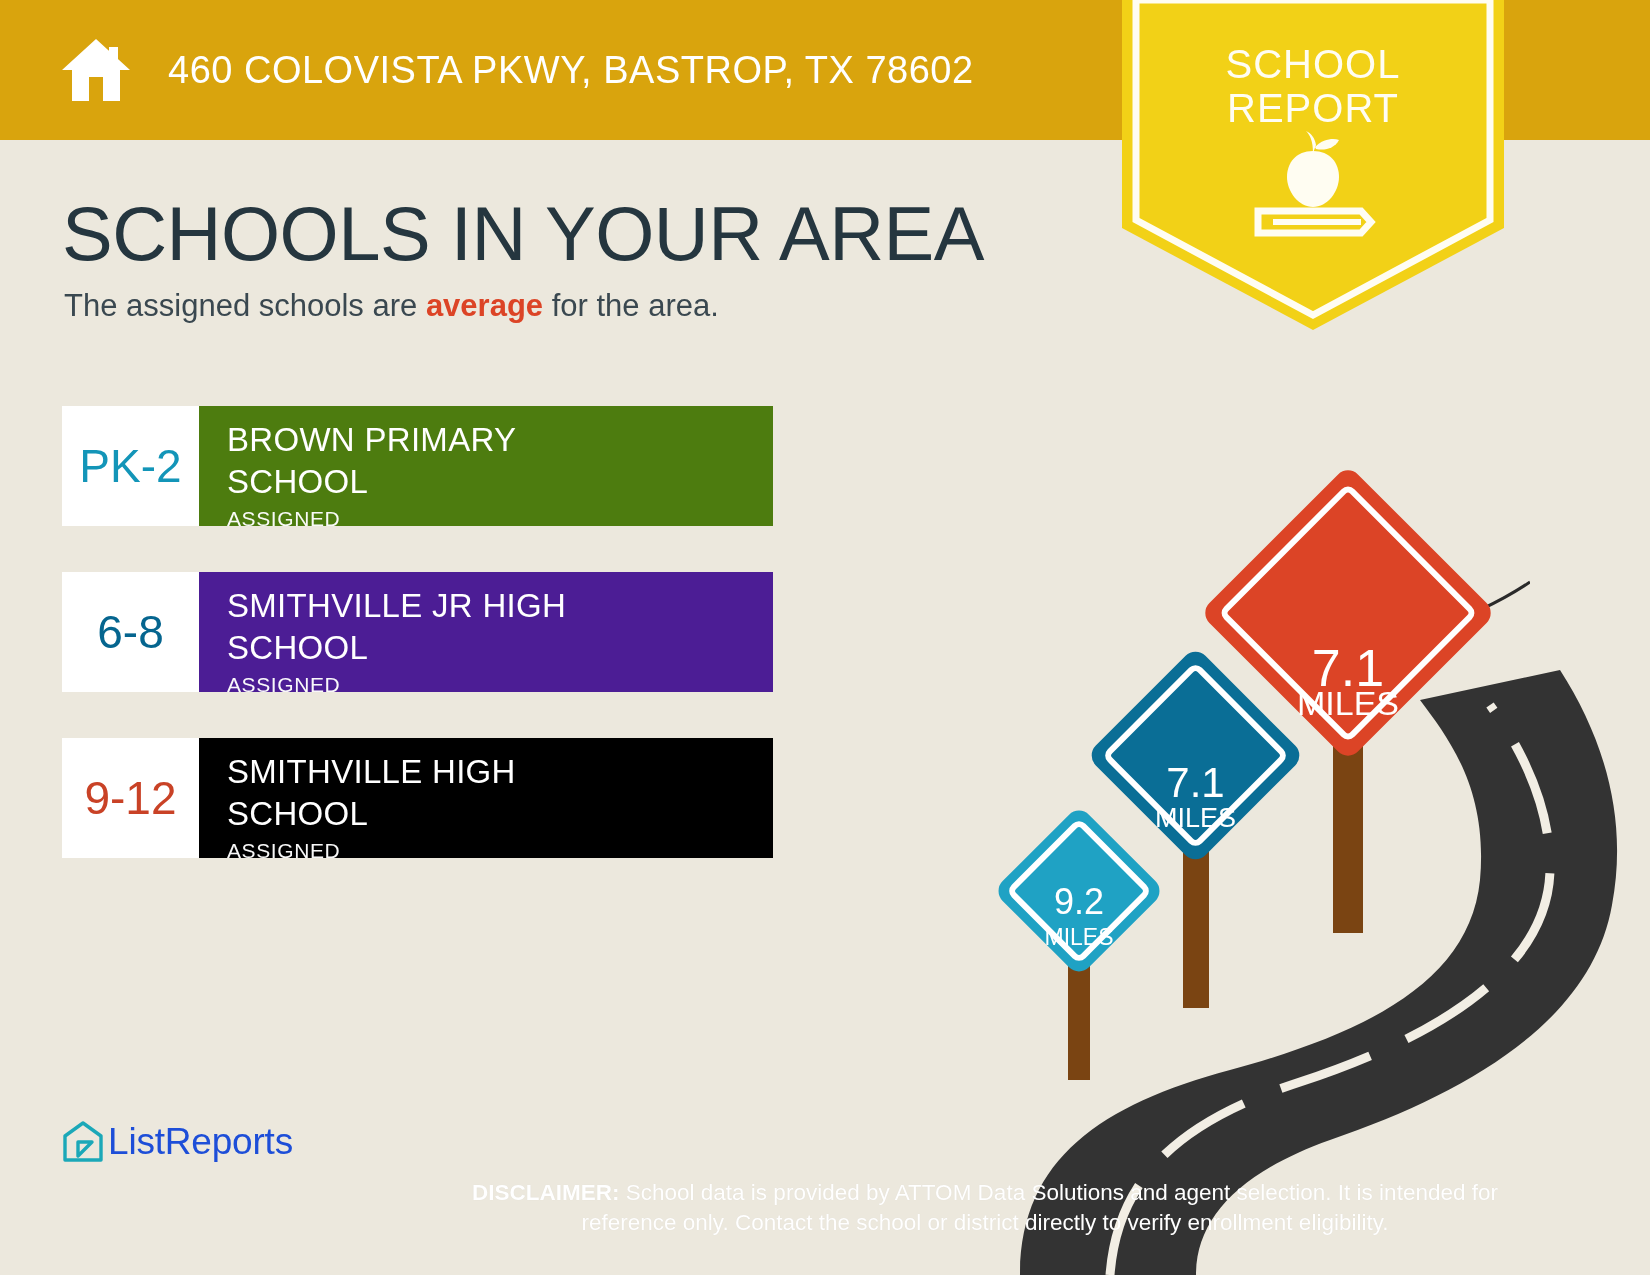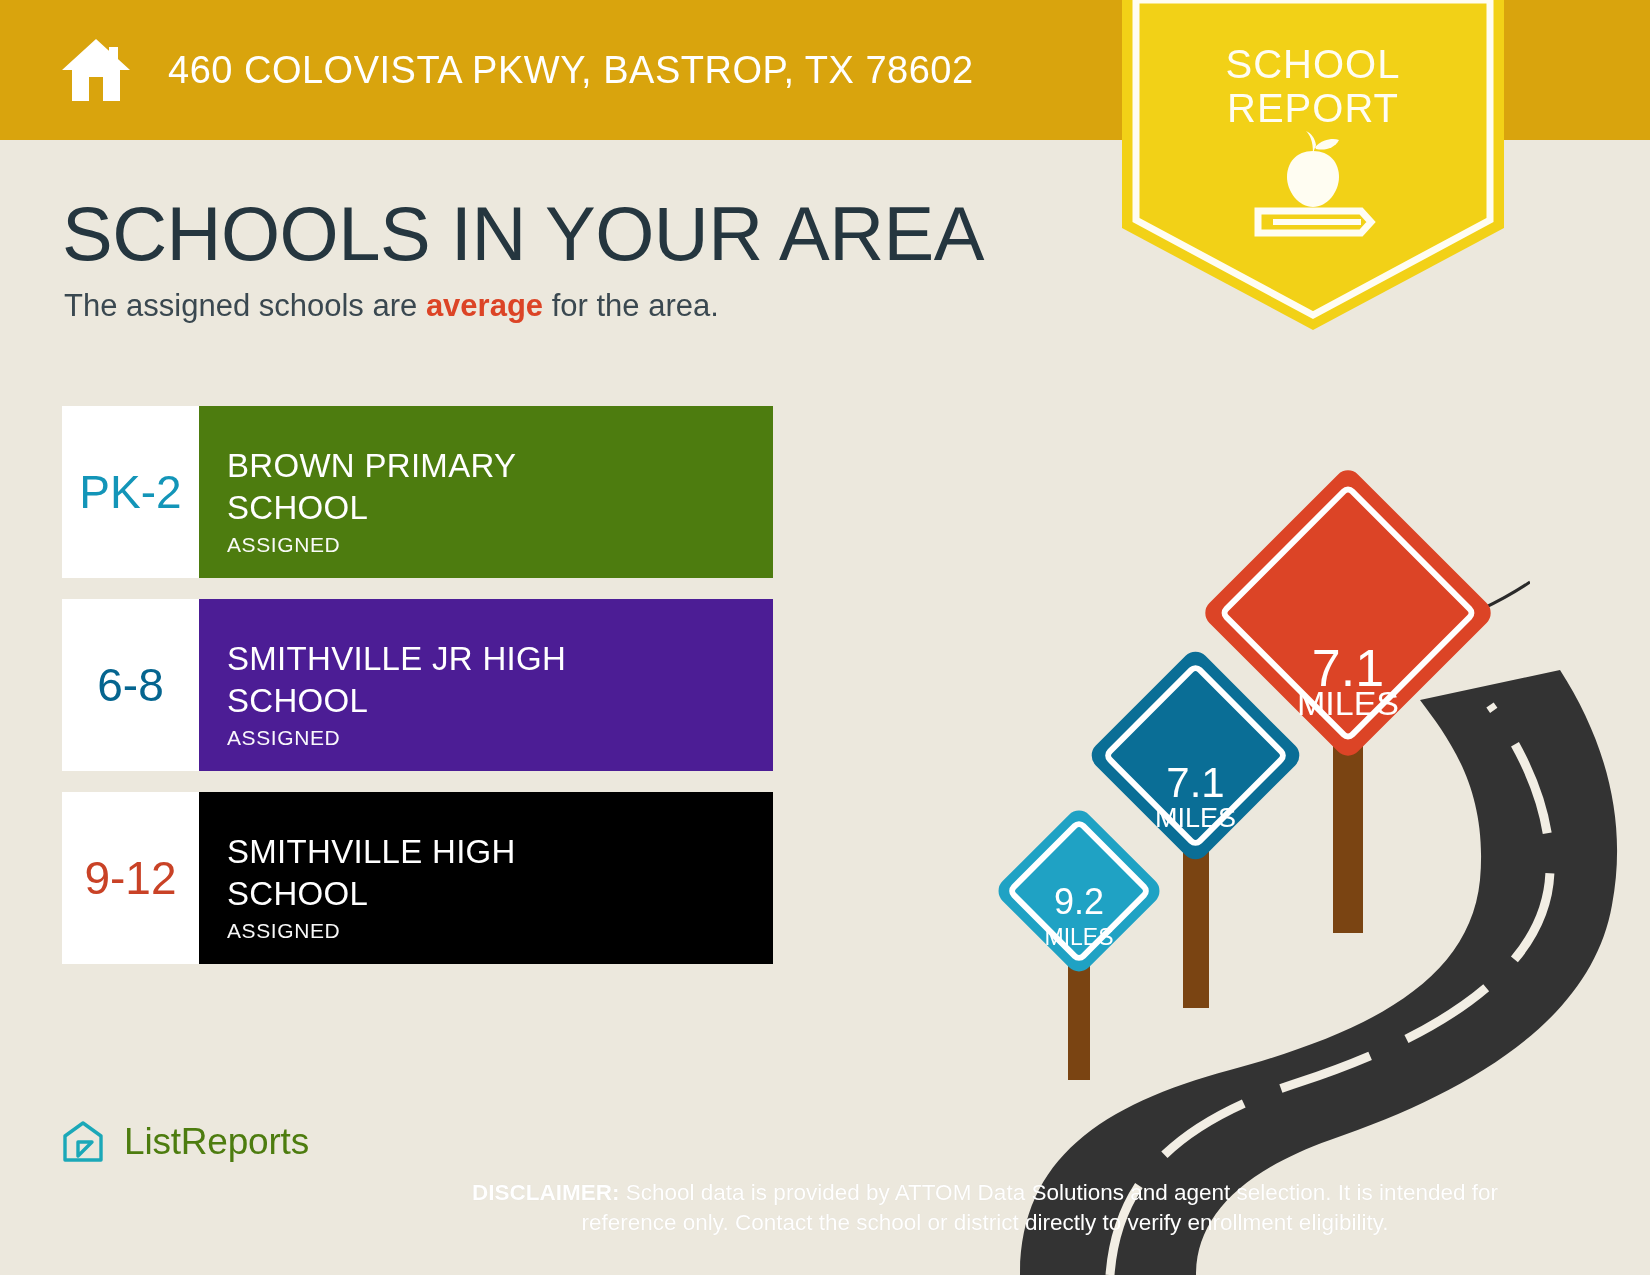--- a/index.html
+++ b/index.html
@@ -57,21 +57,21 @@
   }
   .page-subtitle {
     position: absolute; left: 64px; top: 288px;
     font-size: 31px; color: #3A4850;
     white-space: nowrap;
   }
   .page-subtitle b { color: #DC4426; font-weight: bold; }
 
   
   .schools { position: absolute; left: 62px; top: 406px; z-index: 20; }
-  .school-row { display: flex; height: 172px; margin-bottom: 21px; }
+  .school-row { display: flex; height: 120px; margin-bottom: 46px; }
   .grade-box {
     width: 137px; background: #FFFFFF;
     display: flex; align-items: center; justify-content: center;
     font-size: 46px; font-weight: 400;
   }
   .school-body {
     width: 574px; padding: 18px 0 0 28px;
     display: flex; flex-direction: column; justify-content: center;
   }
   .school-name {
@@ -118,21 +118,21 @@
   
   .wire { position: absolute; z-index: 11; }
 
   
   .footer-logo {
     position: absolute; left: 62px; top: 1120px;
     display: flex; align-items: center; z-index: 25;
   }
   .logo-mark { width: 42px; height: 44px; }
   .logo-text {
-    margin-left: 20px; font-size: 37px; color: #4d7c0f;
+    margin-left: 4px; font-size: 37px; color: #1d4ed8;
     letter-spacing: -0.2px;
   }
   .disclaimer {
     position: absolute; left: 455px; top: 1178px;
     width: 1060px; z-index: 25;
     font-size: 22.5px; line-height: 30px;
     color: #FFFFFF; text-align: center;
     text-shadow: 0 0 1px rgba(0,0,0,0.08);
     mix-blend-mode: normal;
   }

